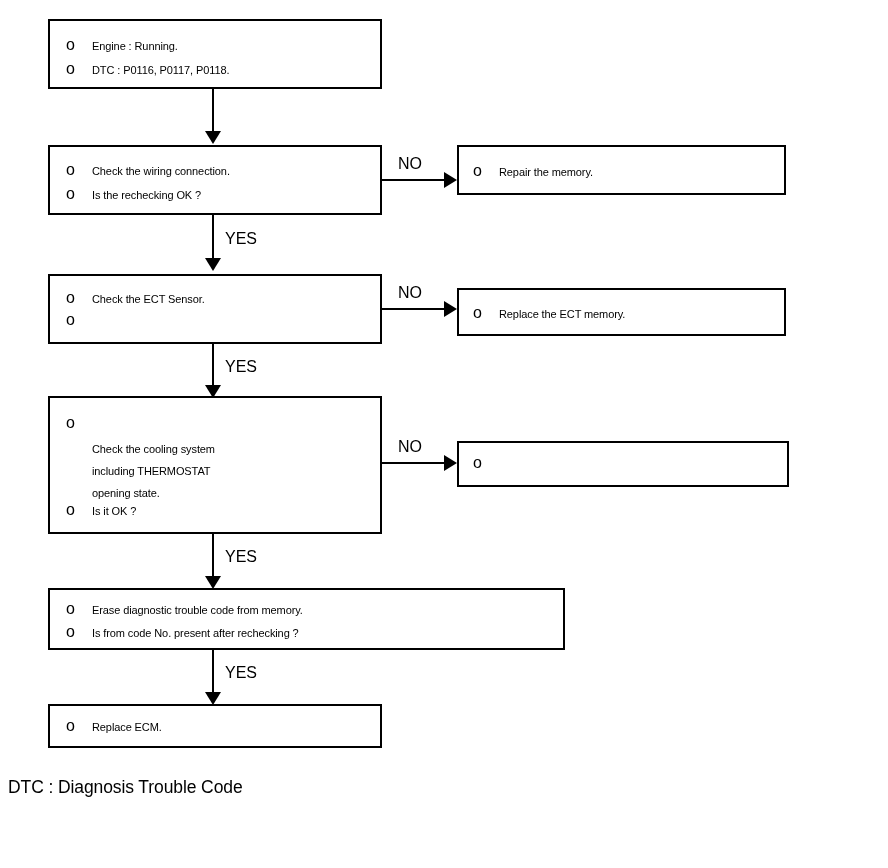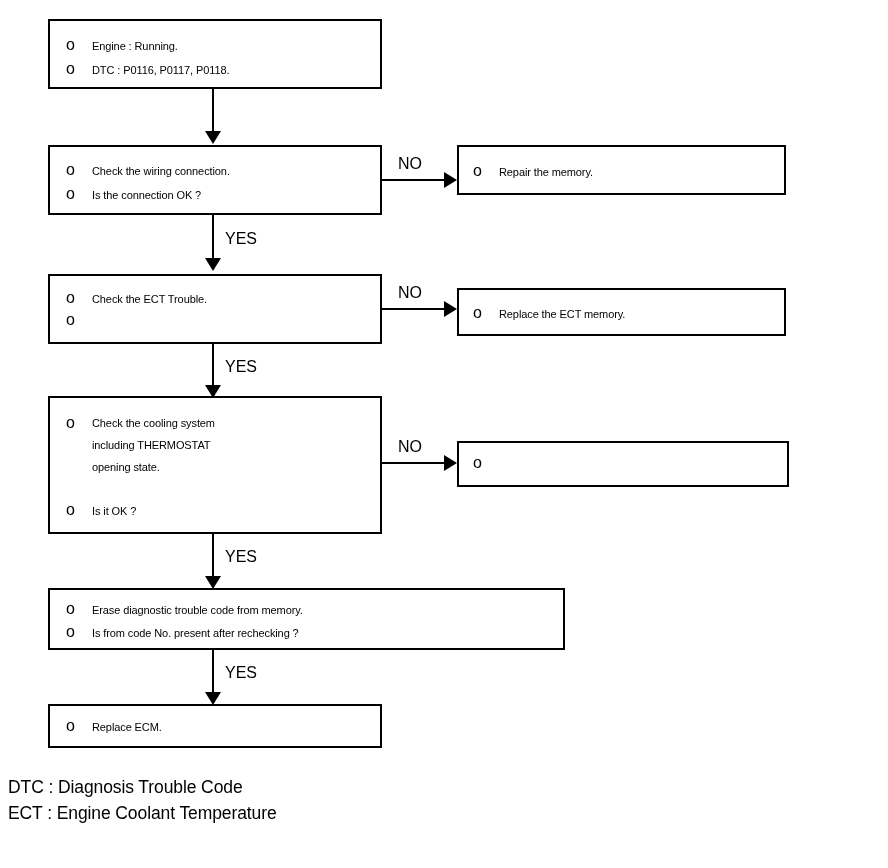--- a/index.html
+++ b/index.html
@@ -45,20 +45,21 @@
     flex: 0 0 26px;
     text-align: left;
   }
   .rowtext {
     font-size: 11px;
     line-height: 22px;
     letter-spacing: -0.1px;
   }
   .rowtext.multiline {
     white-space: pre-line;
+    margin-top: 26px;
   }
 
   
   .vline {
     position: absolute;
     width: 2px;
     background: #000000;
   }
   .hline {
     position: absolute;
@@ -124,21 +125,21 @@
   <div class="arrow-down" style="left:205px; top:131px;"></div>
 
   <div class="box" style="left:48px; top:145px; width:334px; height:70px;">
     <div class="box-inner">
       <div class="row" style="left:16px; top:13px;">
         <span class="bullet">o</span>
         <span class="rowtext">Check the wiring connection.</span>
       </div>
       <div class="row" style="left:16px; top:37px;">
         <span class="bullet">o</span>
-        <span class="rowtext">Is the connection OK ?</span>
+        <span class="rowtext">Is the rechecking OK ?</span>
       </div>
     </div>
   </div>
 
   <div class="hline" style="left:382px; top:179px; width:64px;"></div>
   <div class="arrow-right" style="left:444px; top:172px;"></div>
   <div class="edge-label" style="left:398px; top:154px;">NO</div>
 
   <div class="box" style="left:457px; top:145px; width:329px; height:50px;">
     <div class="box-inner">
@@ -150,21 +151,21 @@
   </div>
 
   <div class="vline" style="left:212px; top:215px; height:45px;"></div>
   <div class="arrow-down" style="left:205px; top:258px;"></div>
   <div class="edge-label" style="left:225px; top:229px;">YES</div>
 
   <div class="box" style="left:48px; top:274px; width:334px; height:70px;">
     <div class="box-inner">
       <div class="row" style="left:16px; top:12px;">
         <span class="bullet">o</span>
-        <span class="rowtext">Check the ECT Trouble.</span>
+        <span class="rowtext">Check the ECT Sensor.</span>
       </div>
       <div class="row" style="left:16px; top:36px;">
         <span class="bullet">o</span>
       </div>
     </div>
   </div>
 
   <div class="hline" style="left:382px; top:308px; width:64px;"></div>
   <div class="arrow-right" style="left:444px; top:301px;"></div>
   <div class="edge-label" style="left:398px; top:283px;">NO</div>
@@ -234,16 +235,15 @@
     <div class="box-inner">
       <div class="row" style="left:16px; top:10px;">
         <span class="bullet">o</span>
         <span class="rowtext">Replace ECM.</span>
       </div>
     </div>
   </div>
 
   <div class="legend">
     <div class="legend-line">DTC : Diagnosis Trouble Code</div>
-    <div class="legend-line">ECT : Engine Coolant Temperature</div>
   </div>
 
 </div>
 
 </body></html>

